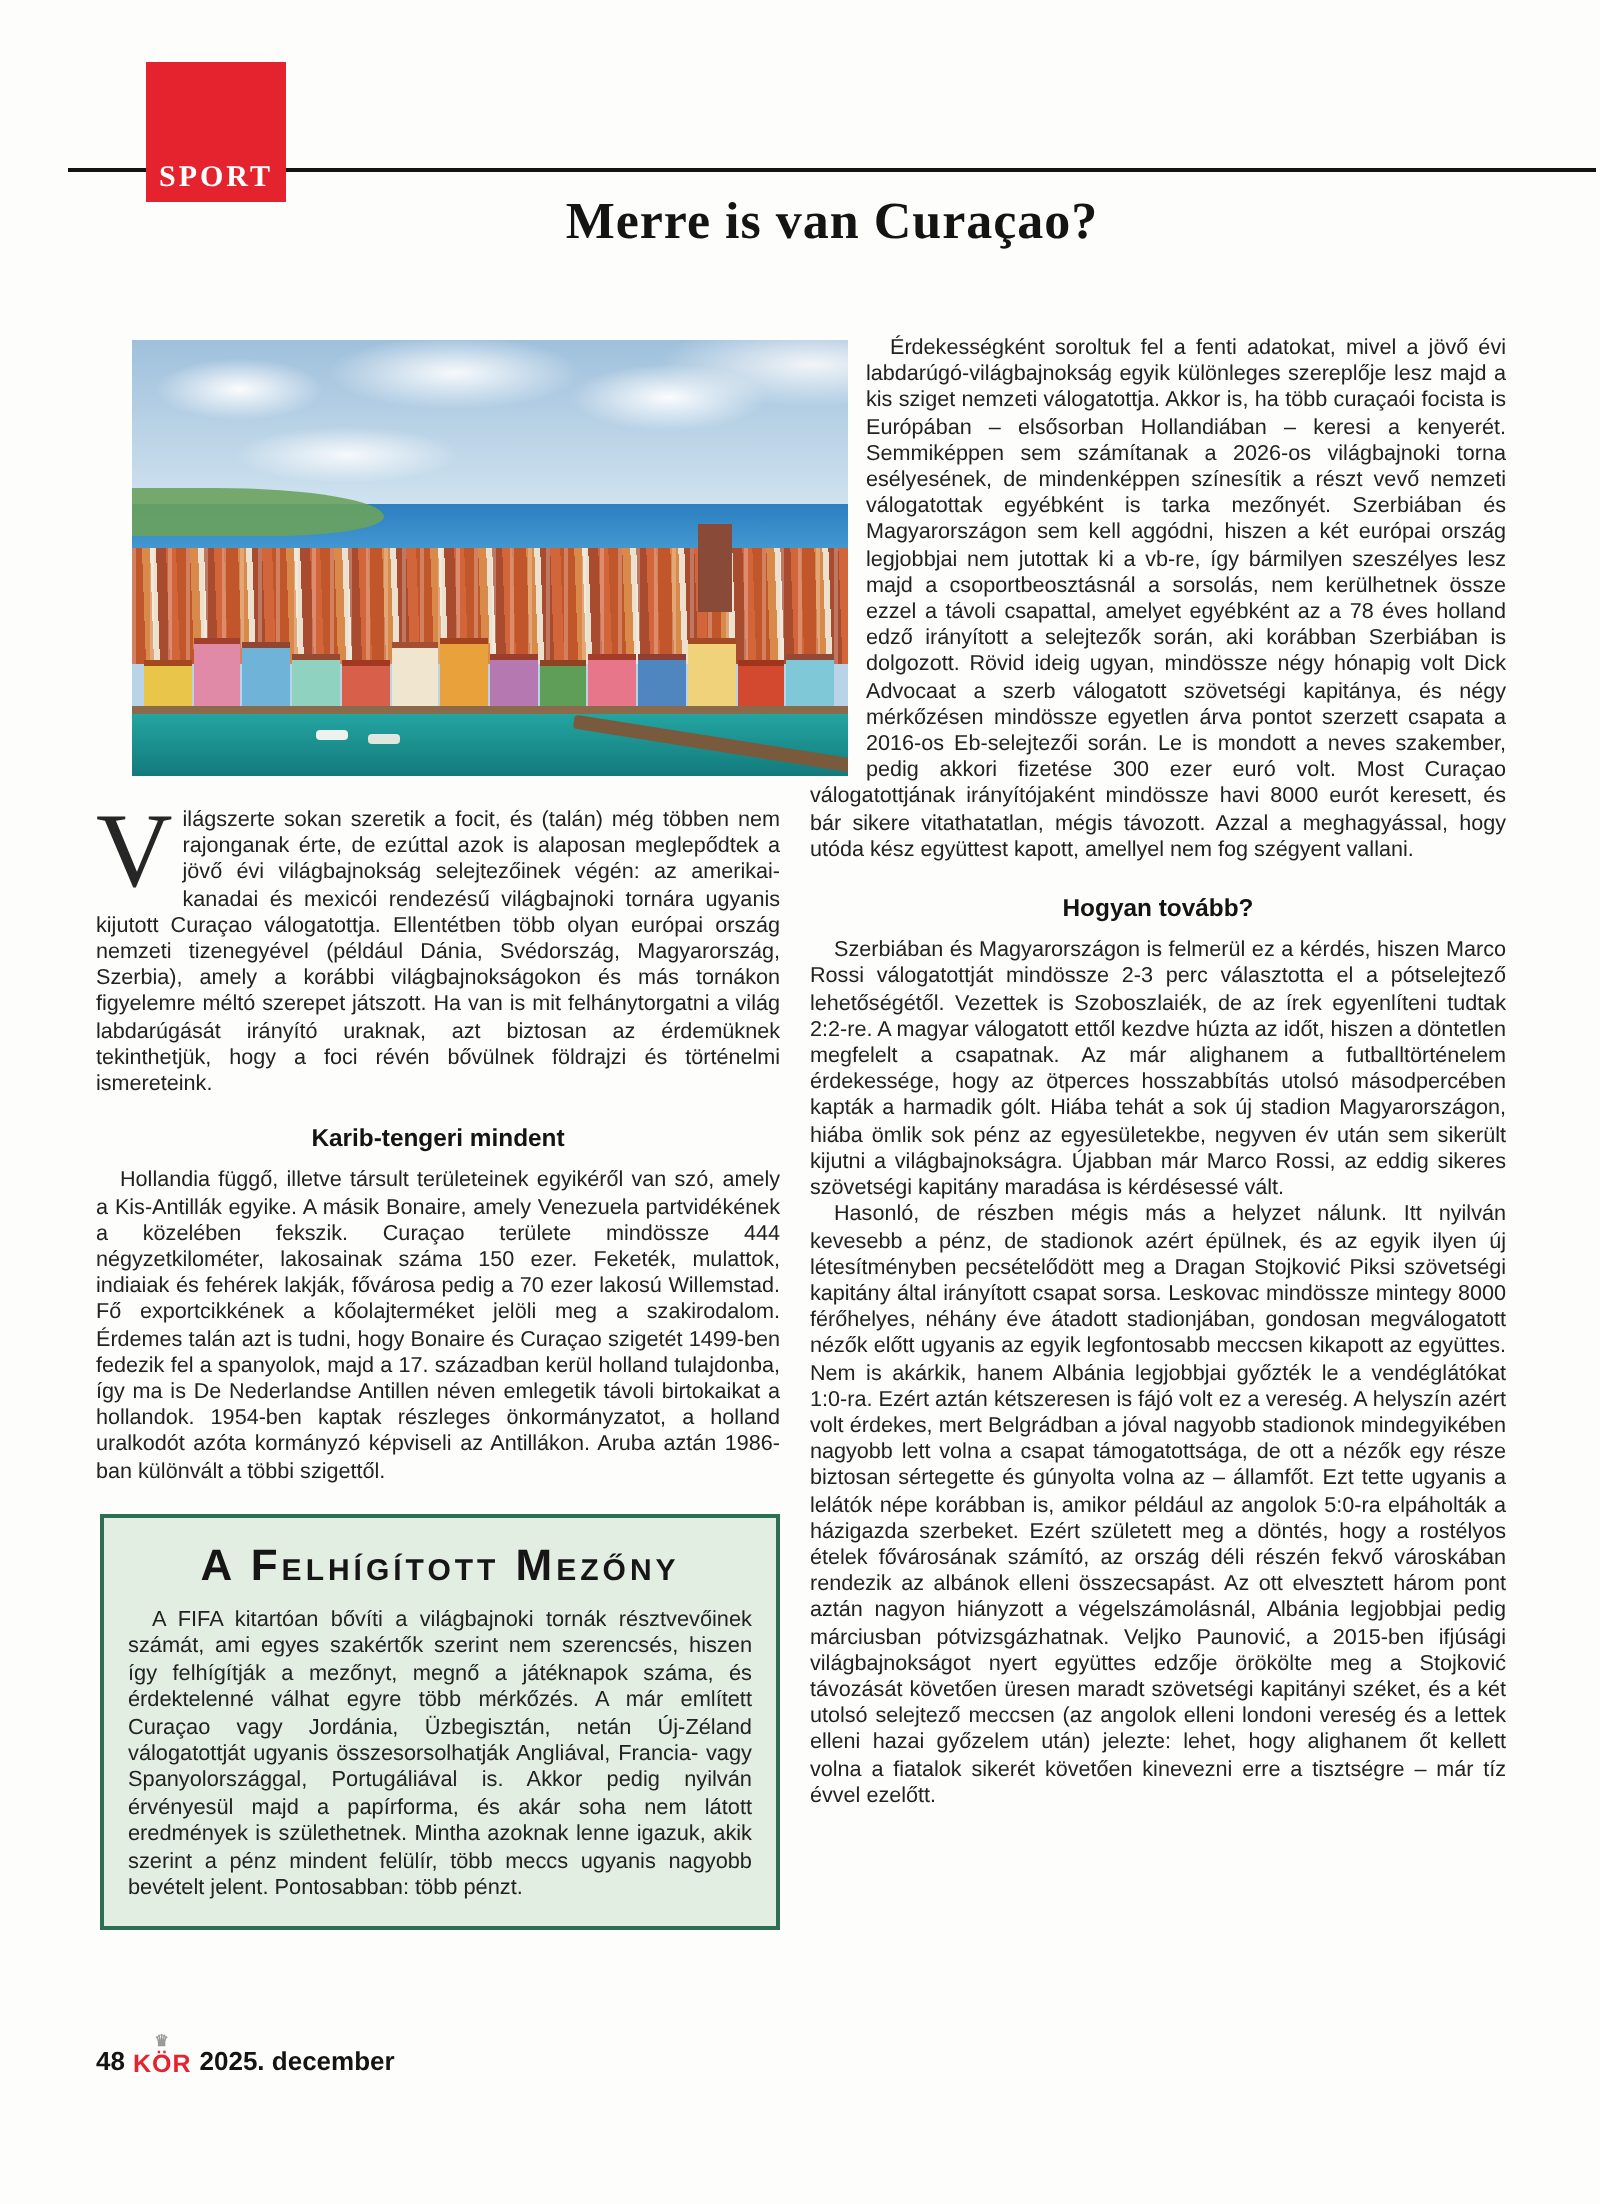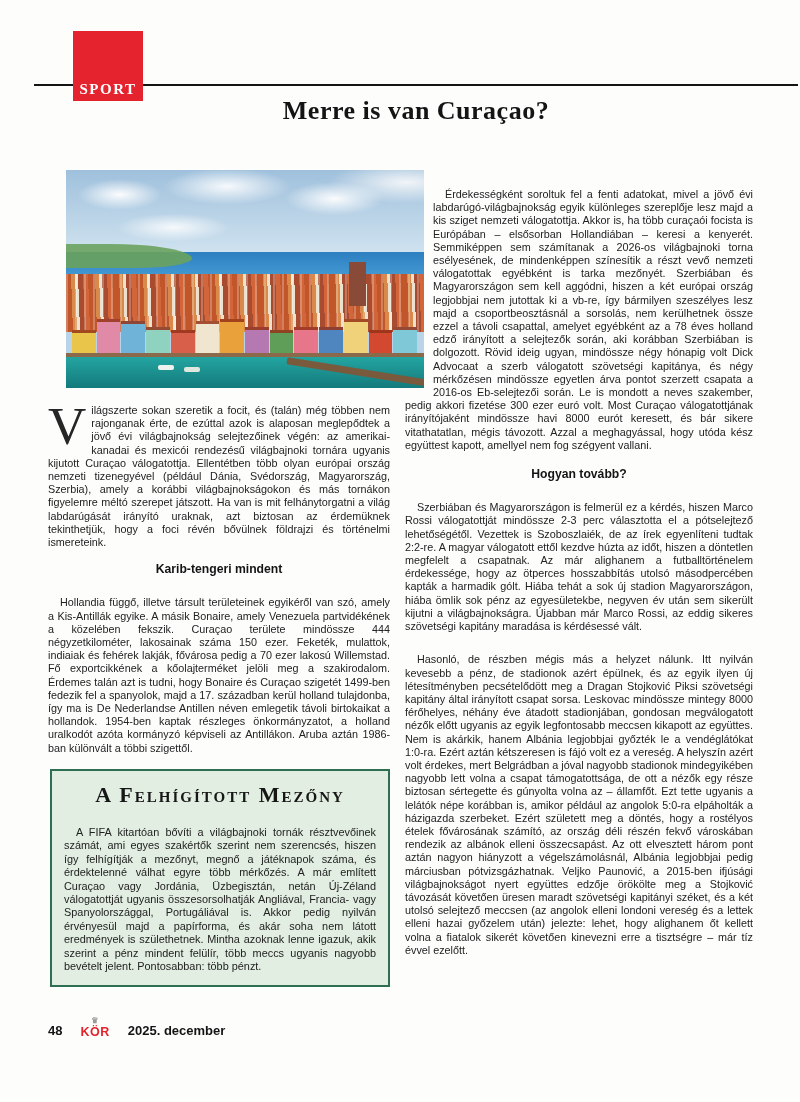--- a/index.html
+++ b/index.html
@@ -67,51 +67,51 @@
     background:linear-gradient(var(--water,#23a5a1),#137a7c);}
   .photo-pier{position:absolute; right:-12px; bottom:12px; width:150px; height:7px;
     background:var(--pier,#7a5a3c); transform:rotate(9deg); border-radius:2px;}
   .photo-boat{position:absolute; left:92px; bottom:18px; width:16px; height:5px;
     background:#eef2ee; border-radius:2px; box-shadow:26px 2px 0 #dfe8df;}
 
   
   .col{position:absolute; font-size:10.8px; line-height:13.2px; text-align:justify;
     color:#222; hyphens:auto;}
   .col p{margin:0;}
-  .col p.indent{text-indent:12px;margin-top:20px;}
+  .col p.indent{text-indent:12px;}
   .col-left{left:48px; top:404px; width:342px;}
   .col-right{left:405px; top:168px; width:348px;}
   .subhead{
     font-size:12.2px; font-weight:bold; text-align:center; text-indent:0;
     margin:14px 0 8px; color:#141414;
   }
   .subhead.big-gap{margin-top:16px;}
   .dropcap{
     float:left; font-family:"Liberation Serif", serif; font-size:53px; line-height:40px;
     padding:2px 5px 0 0; color:#262626;
   }
   .wrap-spacer{float:left; width:28px; height:224px;}
   .byline{text-align:right; font-weight:bold; margin-top:14px !important; text-indent:0;}
 
   
   .greenbox{
     margin:14px 0 0 2px; border:2px solid var(--box-border,#2e6e52);
     background:var(--box-bg,#e2eee1); padding:10px 12px 12px; box-sizing:border-box;
   }
   .greenbox-title{
-    margin:2px 0 10px; text-align:center; font-family:Liberation Serif, serif;
+    margin:2px 0 10px; text-align:center; font-family:Liberation Sans, sans-serif;
     font-variant:small-caps; font-weight:bold; font-size:22px; letter-spacing:2px;
     color:#161616; line-height:1.05;
   }
   .greenbox p{font-size:10.9px; line-height:13.4px;}
 
   
   .footer{
     position:absolute; left:48px; top:1021px; display:flex; align-items:center;
-    gap:18px; font-weight:bold; font-size:13px; color:#141414;
+    gap:4px; font-weight:bold; font-size:13px; color:#141414;
   }
   .kor-logo{position:relative; display:inline-block; color:var(--accent,#c4222a);
     font-weight:900; font-size:12.5px; letter-spacing:.5px; padding-top:4px;}
   .crown-icon{position:absolute; top:-4px; left:50%; transform:translateX(-50%);
     font-size:8px; color:#9a9a9a; line-height:1;}
 </style>
 </head>
 <body>
 
 <div class="page" style="--accent: #e5232e; --box-border: #2e6e52; --box-bg: #e2eee1;">

